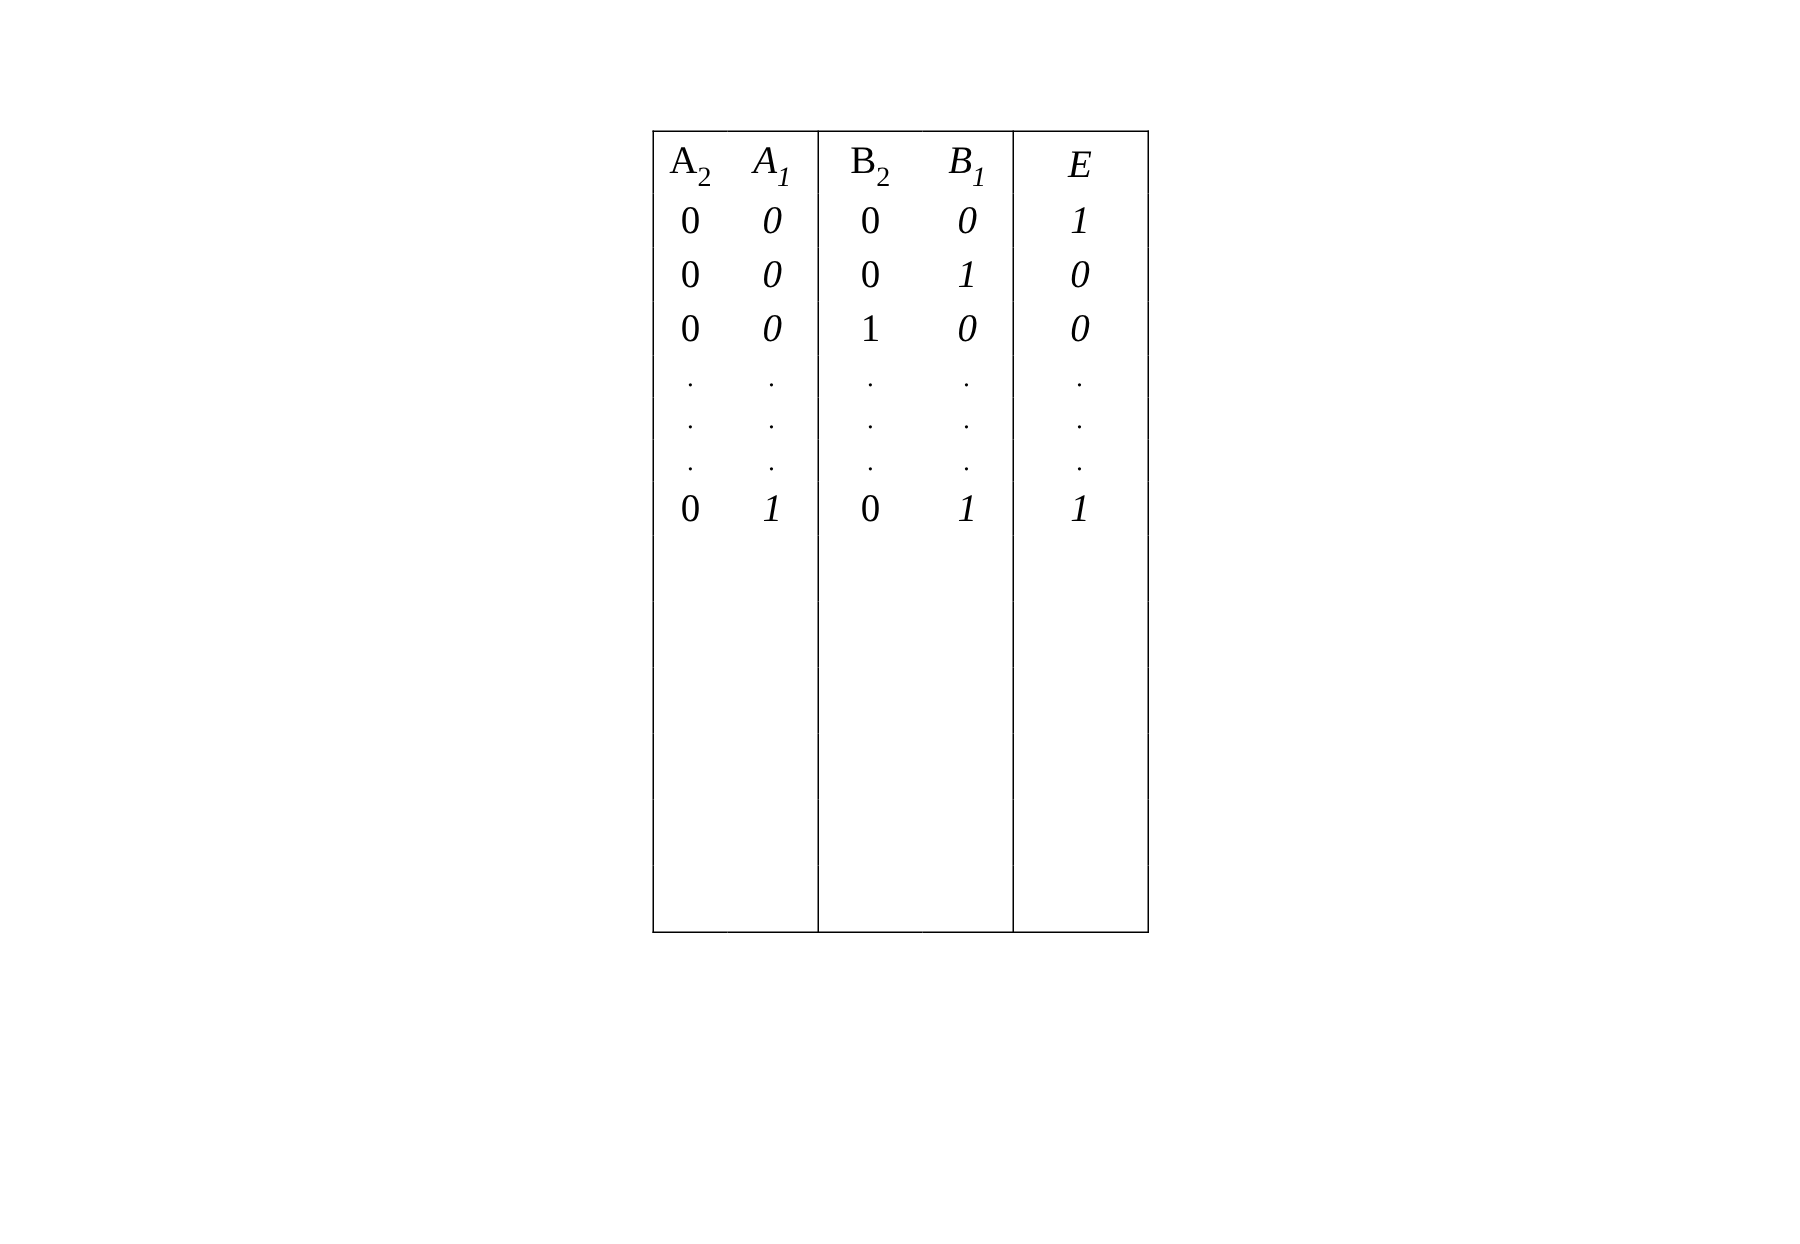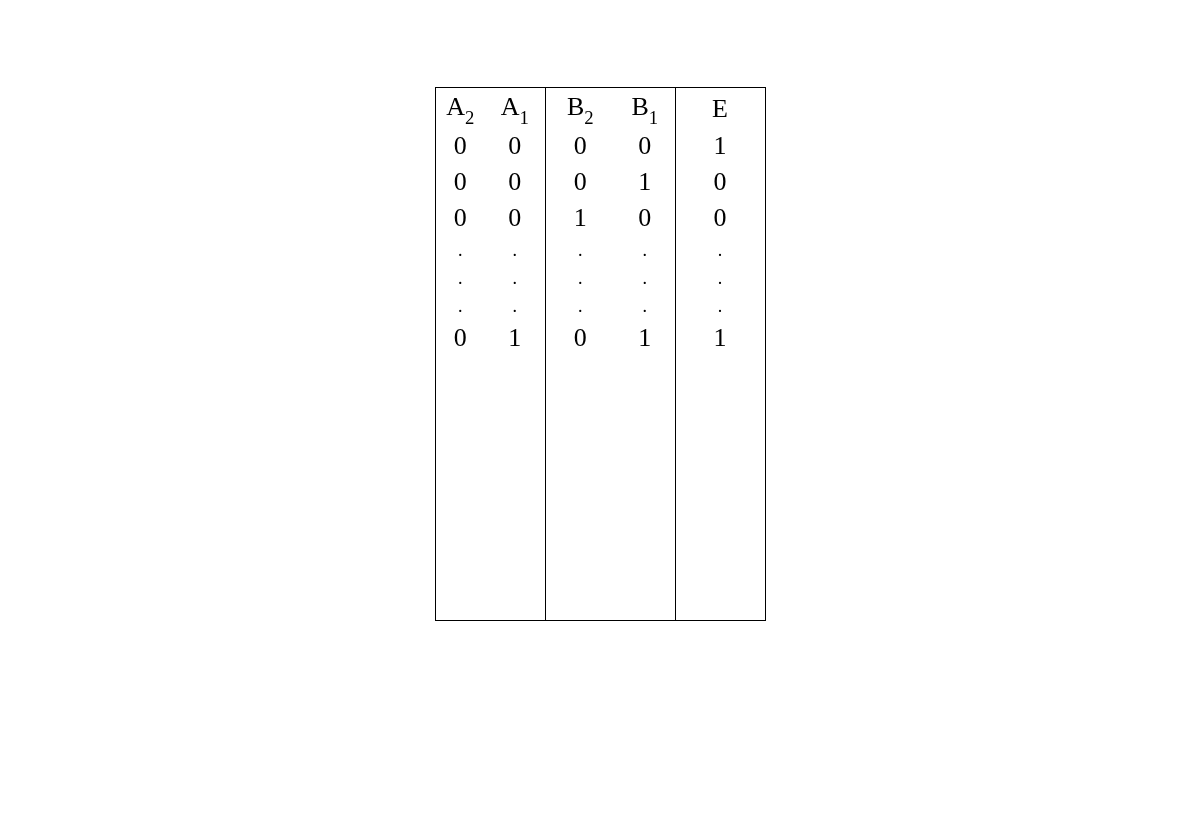--- a/index.html
+++ b/index.html
@@ -44,21 +44,21 @@
     }
     
     .col-a2 { width: 50px; }
     .col-a1 { width: 60px; }
     .col-b2 { width: 70px; }
     .col-b1 { width: 60px; }
     .col-e  { width: 90px; }
     
     .top-border { border-top: 1.5px solid #000; }
     .left-border { border-left: 1.5px solid #000; }
-    .right-border { border-right: 1.5px solid #000; }
+    .right-border { border-right: 1.5px solid #000; font-style: italic; }
     .bottom-border { border-bottom: 1.5px solid #000; }
     .header-row td, .header-row th {
       padding-top: 4px;
       padding-bottom: 2px;
     }
     .dot-cell {
       font-size: 18px;
       line-height: 1;
       height: 28px;
     }

